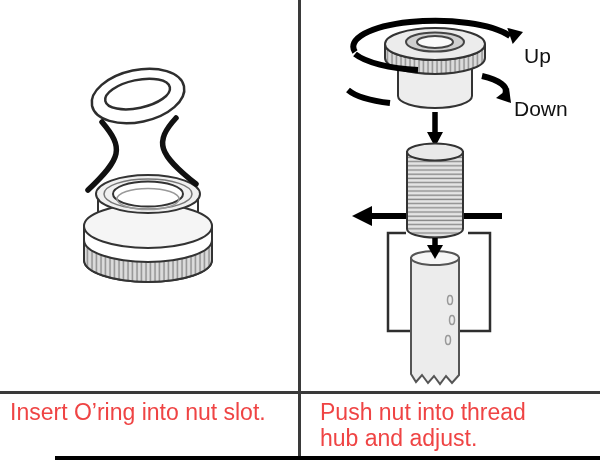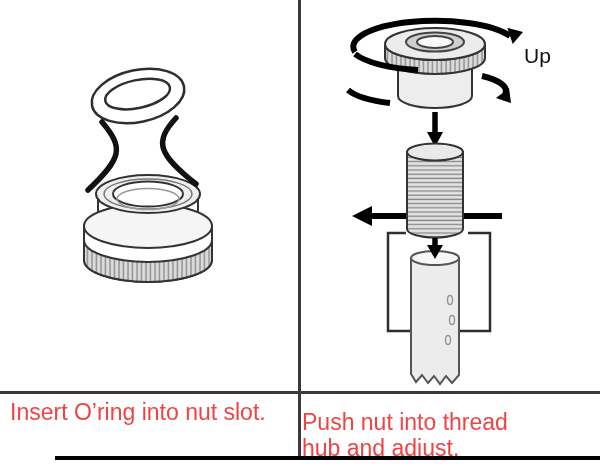--- a/index.html
+++ b/index.html
@@ -7,21 +7,21 @@
     position:relative; width:600px; height:460px; background:#fff;
     font-family:"Liberation Sans", sans-serif; overflow:hidden;
   }
   .panel-svg { position:absolute; top:0; }
   .divider-v { position:absolute; left:298px; top:0; width:3px; height:456px; background:#3a3a3a; }
   .divider-h { position:absolute; left:0; top:391px; width:600px; height:3px; background:#3a3a3a; }
   .caption {
     position:absolute; top:399px; font-size:23px; line-height:26px; color:#ef4444;
   }
   .caption.left  { left:10px;  width:262px; }
-  .caption.right { left:302px; width:238px;margin-top:10px; }
+  .caption.right { left:320px; width:238px; }
   .rot-label {
     position:absolute; font-size:21px; color:#111;
   }
   .label-up   { left:524px; top:44px; }
   .label-down { left:514px; top:97px; }
   .footer-bar { position:absolute; left:55px; top:456px; width:545px; height:14px; background:#000; }
 </style>
 </head>
 <body>
 
@@ -119,20 +119,21 @@
       <ellipse cx="148" cy="340" rx="2.5" ry="4.5" fill="none" stroke="#999" stroke-width="1.5"></ellipse>
     </g>
 
     <g>
       <line x1="135" y1="238" x2="135" y2="248" stroke="#000" stroke-width="5.5"></line>
       <polygon points="127,245 143,245 135,259" fill="#000"></polygon>
     </g>
   </svg>
 
   <span class="rot-label label-up">Up</span>
+  <span class="rot-label label-down">Down</span>
 
   <div class="divider-h"></div>
   <div class="divider-v"></div>
 
   <div class="caption left">Insert O’ring into nut slot.</div>
   <div class="caption right">Push nut into thread hub and adjust.</div>
 
   <div class="footer-bar"></div>
 </div>
 

